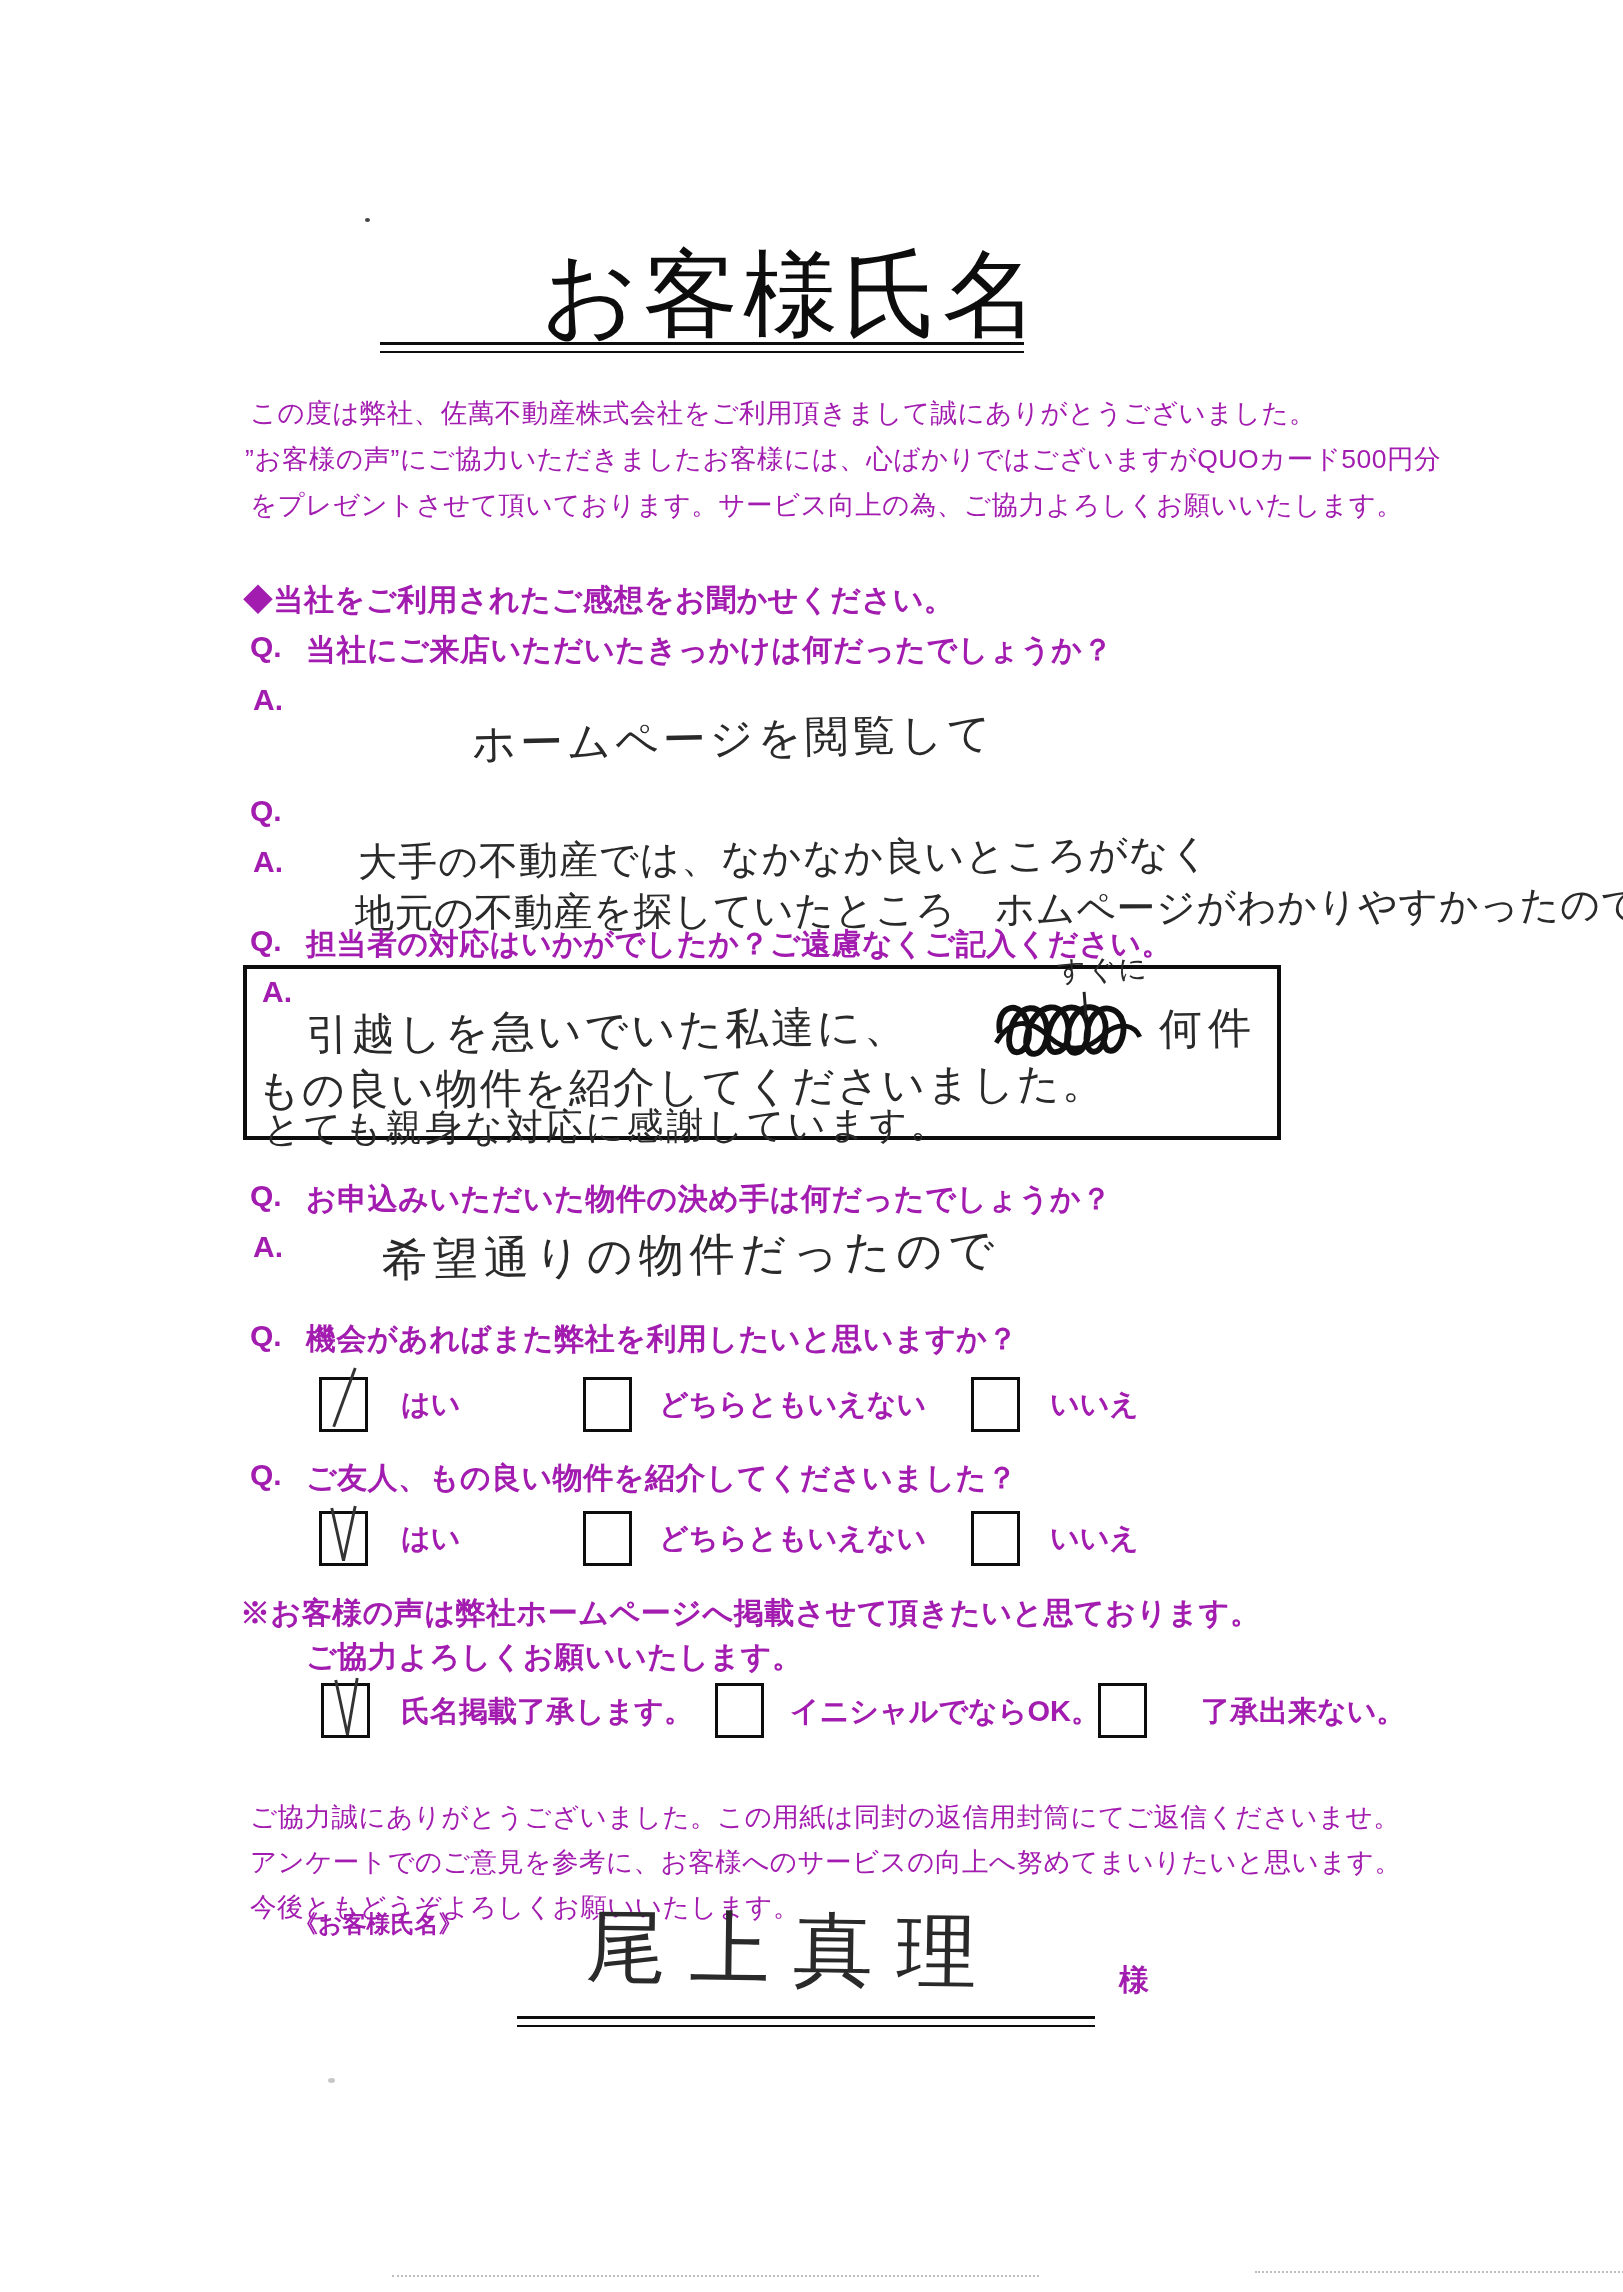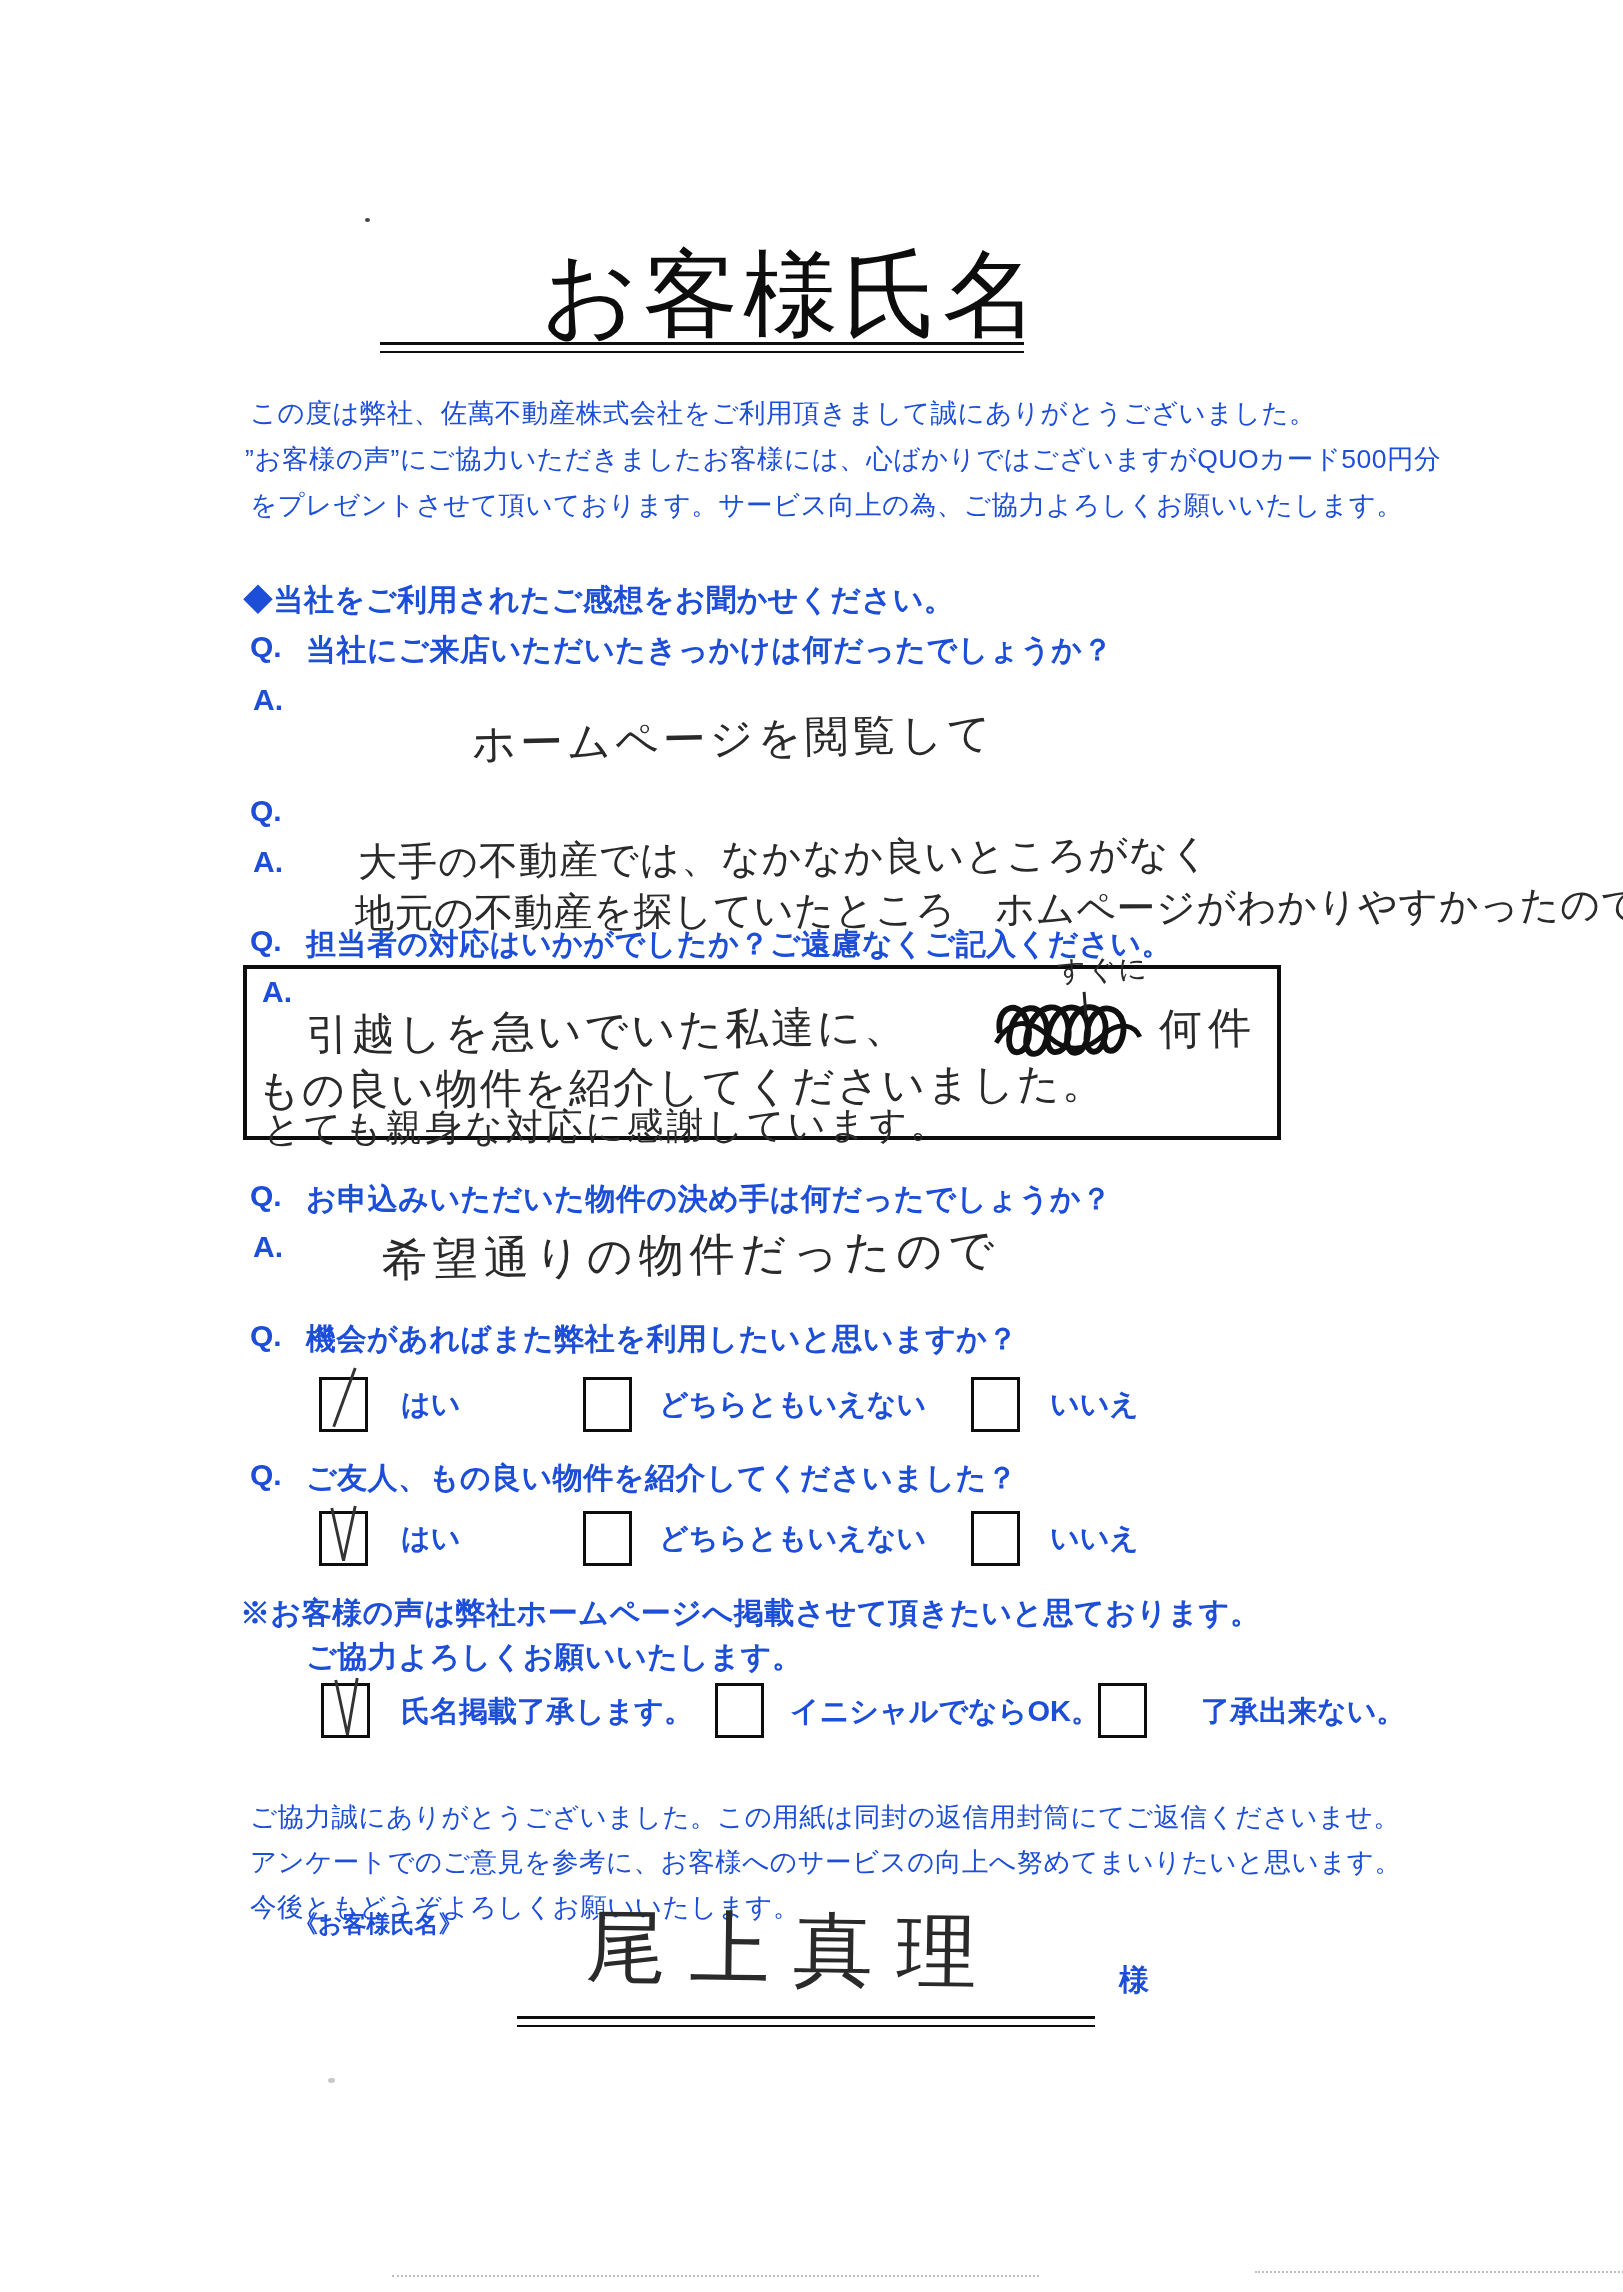--- a/index.html
+++ b/index.html
@@ -5,21 +5,21 @@
   html,body{margin:0;padding:0;background:#ffffff;}
   #page{
     position:relative;
     width:1623px;height:2293px;
     background:#ffffff;
     font-family:"Liberation Sans",sans-serif;
     color:#111;
     overflow:hidden;
   }
   .abs{position:absolute;white-space:nowrap;}
-  .printed{font-family:"Liberation Sans",sans-serif;color:#1d4ed8;}
+  .printed{font-family:"Liberation Sans",sans-serif;color:#a21caf;}
   .intro{font-size:26.5px;font-weight:500;letter-spacing:0.5px;}
   .qtext{font-size:30px;font-weight:600;letter-spacing:0.5px;}
   .qprefix{font-size:30px;font-weight:600;}
   .heading{font-size:30px;font-weight:700;letter-spacing:0.5px;}
   .note{font-size:30px;font-weight:700;letter-spacing:0.5px;}
   .cblabel{font-size:29px;font-weight:600;}
   .footerline{font-size:26.5px;font-weight:500;letter-spacing:0.5px;}
   .title{
     font-size:95px;font-weight:500;letter-spacing:4.9px;color:#0d0d0d;
   }

